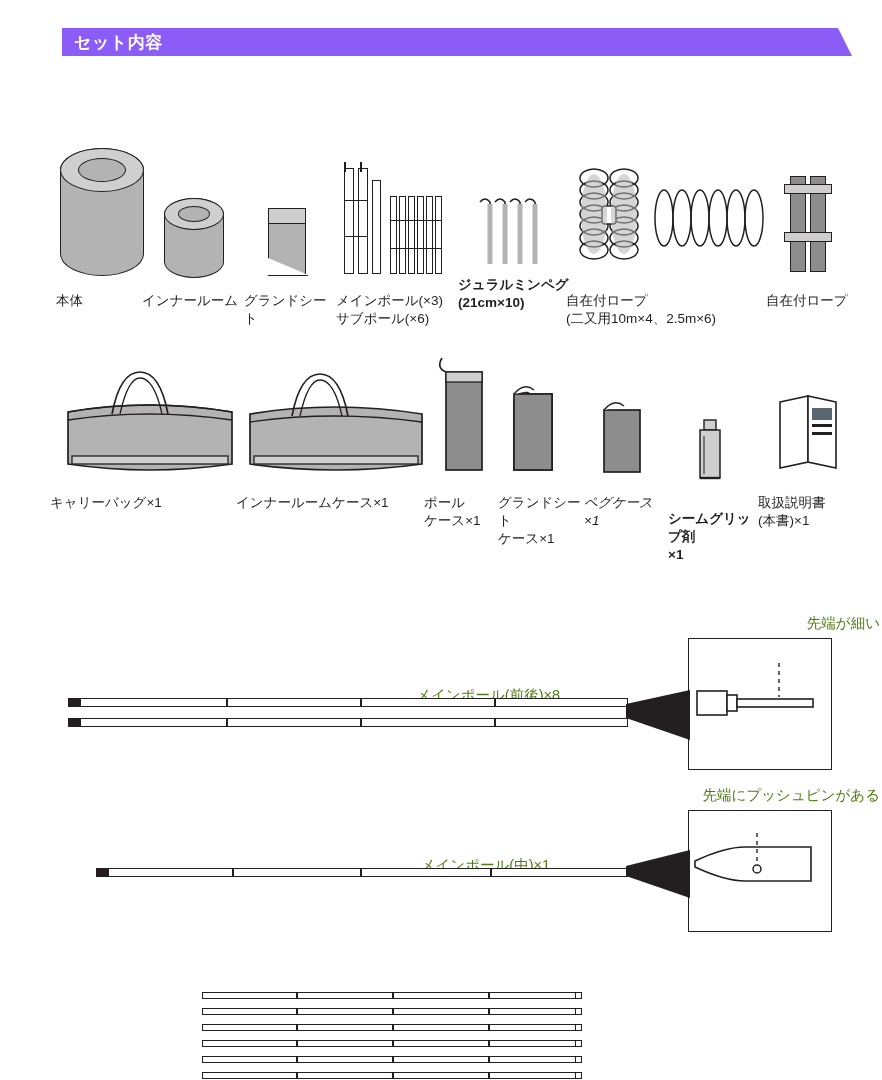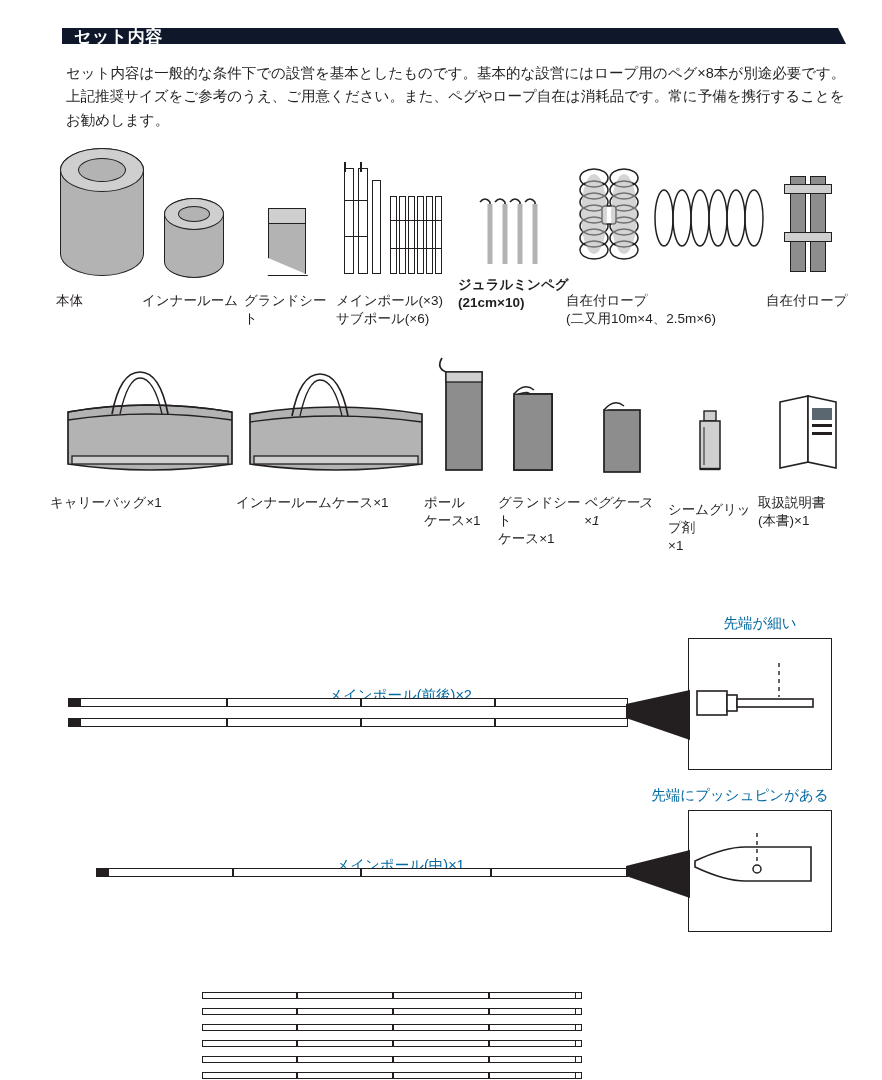--- a/index.html
+++ b/index.html
@@ -20,22 +20,22 @@
     left: 0; top: 0;
     width: 882px;
     height: 1080px;
   }
 
   
   .section-bar {
     position: absolute;
     left: 62px;
     width: 790px;
-    height: 16px;
-    background: #0f172a;
+    height: 28px;
+    background: #8b5cf6;
     display: flex;
     align-items: center;
   }
   .section-bar .bar-title {
     color: #ffffff;
     font-size: 17px;
     font-weight: bold;
     letter-spacing: 0.5px;
     padding-left: 12px;
     line-height: 1;
@@ -85,22 +85,22 @@
   
   .sh { position: absolute; }
   .gry { background: #b3b3b3; }
   .gry-d { background: #8d8d8d; }
   .out { border: 1.6px solid #231f20; box-sizing: border-box; }
 
   
   .pole-label {
     position: absolute;
     font-size: 14.5px;
-    color: #0369a1;
-    text-align: center;
+    color: #4d7c0f;
+    text-align: right;
   }
   .callout-box {
     position: absolute;
     border: 1.6px solid #231f20;
     background: #ffffff;
     box-sizing: border-box;
   }
 
   .pole-bar {
     position: absolute;
@@ -137,21 +137,20 @@
 </style>
 </head>
 <body>
 
 <div class="page">
 
   <div class="section-bar" style="top:28px;">
     <span class="bar-title">セット内容</span>
   </div>
 
-  <div class="intro">セット内容は一般的な条件下での設営を基本としたものです。基本的な設営にはロープ用のペグ×8本が別途必要です。上記推奨サイズをご参考のうえ、ご用意ください。また、ペグやロープ自在は消耗品です。常に予備を携行することをお勧めします。</div>
 
   <div class="row">
 
     <div class="item" style="left:56px; top:140px; width:92px;">
       <div class="art" style="width:92px; height:148px;">
         <div class="sh gry out" style="left:4px; top:8px; width:84px; height:128px; border-radius:42px/22px;"></div>
         <div class="sh out" style="left:4px; top:8px; width:84px; height:44px; border-radius:42px/22px; background:#cfcfcf;"></div>
         <div class="sh out" style="left:22px; top:18px; width:48px; height:24px; border-radius:24px/12px; background:#b3b3b3;"></div>
       </div>
       <div class="cap">本体</div>
@@ -327,21 +326,21 @@
       <div class="art" style="width:78px; height:104px;">
         <svg width="78" height="104" viewBox="0 0 78 104">
           <rect x="20" y="24" width="36" height="62" fill="#8d8d8d" stroke="#231f20" stroke-width="1.7"></rect>
           <path d="M20 24 q10 -12 20 -4" fill="#ffffff" stroke="#231f20" stroke-width="1.5"></path>
         </svg>
       </div>
       <div class="cap">ペグケース
 ×1</div>
     </div>
 
-    <div class="item" style="left:668px; top:383px; width:86px;">
+    <div class="item" style="left:668px; top:392px; width:86px;font-weight:bold;">
       <div class="art" style="width:86px; height:114px;">
         <svg width="86" height="114" viewBox="0 0 86 114">
           <rect x="36" y="28" width="12" height="10" fill="#cfcfcf" stroke="#231f20" stroke-width="1.4"></rect>
           <path d="M32 38 l20 0 l0 48 l-20 0 Z" fill="#cfcfcf" stroke="#231f20" stroke-width="1.5"></path>
           <line x1="32" y1="86" x2="52" y2="86" stroke="#231f20" stroke-width="2.4"></line>
           <line x1="36" y1="44" x2="36" y2="82" stroke="#231f20" stroke-width="1"></line>
         </svg>
       </div>
       <div class="cap">シームグリップ剤
 ×1</div>
@@ -367,21 +366,21 @@
 
   <div class="callout-box" style="left:688px; top:638px; width:144px; height:132px;">
     <svg width="141" height="129" viewBox="0 0 141 129">
       <rect x="8" y="52" width="30" height="24" fill="#ffffff" stroke="#231f20" stroke-width="1.6"></rect>
       <rect x="38" y="56" width="10" height="16" fill="#ffffff" stroke="#231f20" stroke-width="1.6"></rect>
       <rect x="48" y="60" width="76" height="8" fill="#ffffff" stroke="#231f20" stroke-width="1.6"></rect>
       <line x1="90" y1="24" x2="90" y2="58" stroke="#231f20" stroke-width="1.4" stroke-dasharray="4 4"></line>
     </svg>
   </div>
 
-  <div class="pole-label" style="left:240px; top:686px; width:320px;">メインポール(前後)×2</div>
+  <div class="pole-label" style="left:240px; top:686px; width:320px;">メインポール(前後)×8</div>
 
   <div>
     <div class="pole-cap" style="left:68px; top:698px; width:12px;"></div>
     <div class="pole-bar" style="left:80px; top:698px; width:548px;"></div>
     <div class="pole-seg" style="left:226px; top:698px; height:9px;"></div>
     <div class="pole-seg" style="left:360px; top:698px; height:9px;"></div>
     <div class="pole-seg" style="left:494px; top:698px; height:9px;"></div>
 
     <div class="pole-cap" style="left:68px; top:718px; width:12px;"></div>
     <div class="pole-bar" style="left:80px; top:718px; width:548px;"></div>

